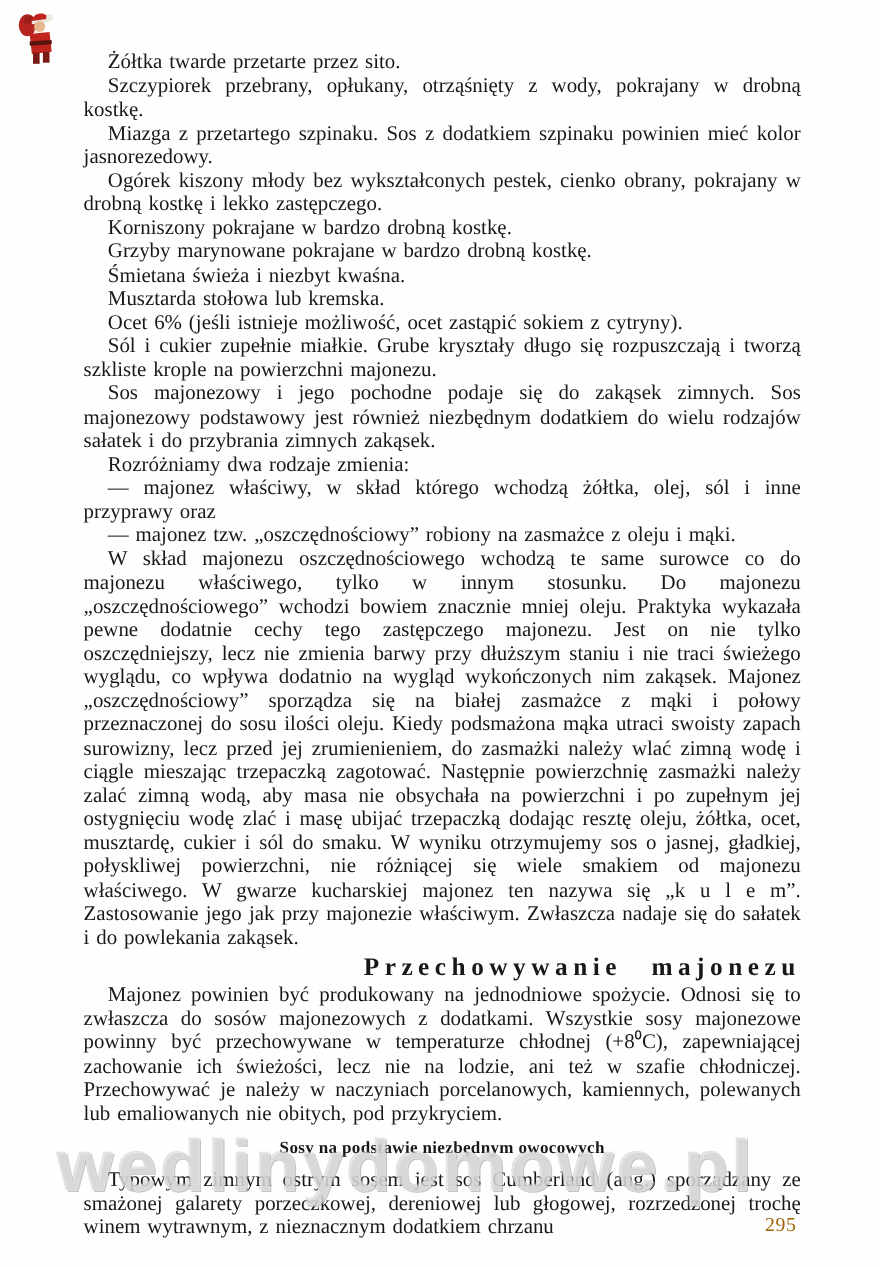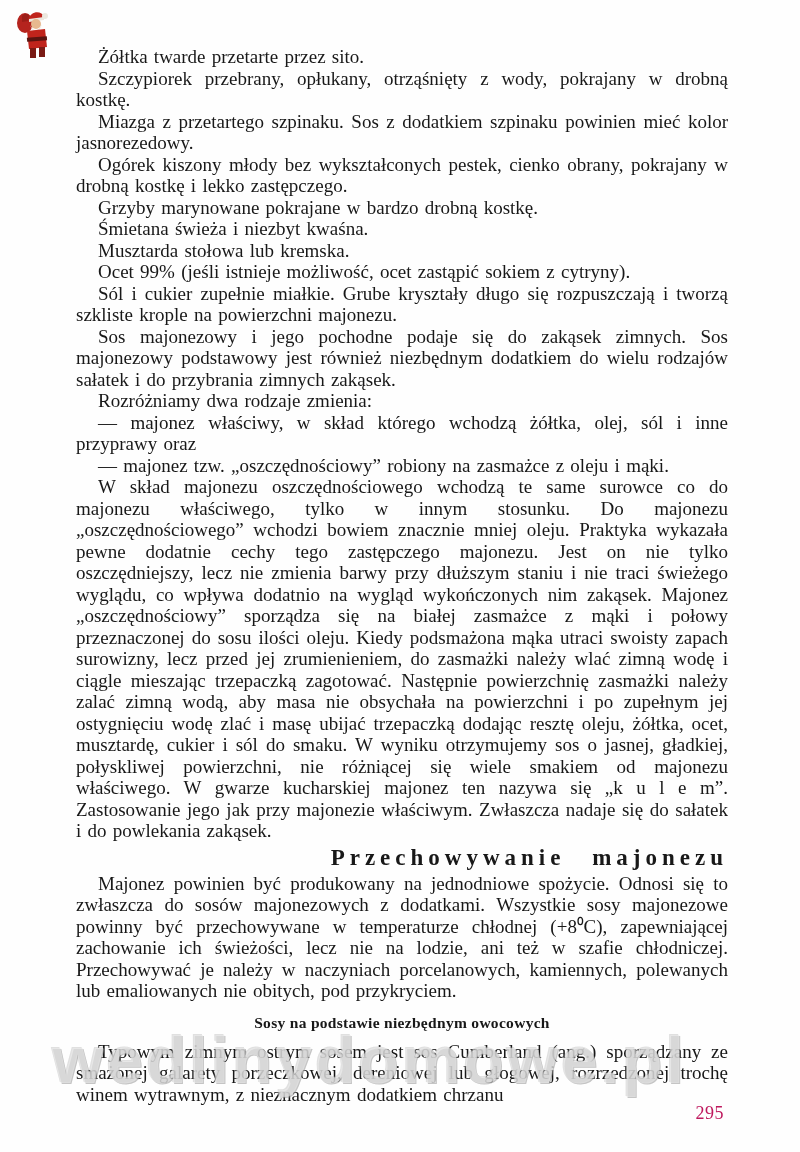--- a/index.html
+++ b/index.html
@@ -62,21 +62,21 @@
     text-shadow: 1px 1px 0 rgba(150,150,150,0.55), -1px -1px 0 rgba(170,170,170,0.35);
     white-space: nowrap;
     pointer-events: none;
   }
   .page-number {
     position: absolute;
     right: 76px;
     bottom: 28px;
     font-size: 18px;
     letter-spacing: 0.5px;
-    color: #be185d;
+    color: #a16207;
   }
 </style>
 </head>
 <body>
 
 <div class="page">
 
   <div class="santa">
     <svg width="36" height="52" viewBox="0 0 36 52" xmlns="http://www.w3.org/2000/svg">
       <ellipse cx="9" cy="15" rx="8" ry="10" fill="#b5241e"></ellipse>
@@ -91,24 +91,25 @@
       <rect x="14" y="40" width="6" height="10" fill="#7a1a14"></rect>
       <rect x="23" y="39" width="6" height="10" fill="#7a1a14"></rect>
     </svg>
   </div>
 
   <div class="text-block">
     <p class="para">Żółtka twarde przetarte przez sito.</p>
     <p class="para">Szczypiorek przebrany, opłukany, otrząśnięty z wody, pokrajany w drobną kostkę.</p>
     <p class="para">Miazga z przetartego szpinaku. Sos z dodatkiem szpinaku powinien mieć kolor jasnorezedowy.</p>
     <p class="para">Ogórek kiszony młody bez wykształconych pestek, cienko obrany, pokrajany w drobną kostkę i lekko zastępczego.</p>
+    <p class="para">Korniszony pokrajane w bardzo drobną kostkę.</p>
     <p class="para">Grzyby marynowane pokrajane w bardzo drobną kostkę.</p>
     <p class="para">Śmietana świeża i niezbyt kwaśna.</p>
     <p class="para">Musztarda stołowa lub kremska.</p>
-    <p class="para">Ocet 99% (jeśli istnieje możliwość, ocet zastąpić sokiem z cytryny).</p>
+    <p class="para">Ocet 6% (jeśli istnieje możliwość, ocet zastąpić sokiem z cytryny).</p>
     <p class="para">Sól i cukier zupełnie miałkie. Grube kryształy długo się rozpuszczają i tworzą szkliste krople na powierzchni majonezu.</p>
     <p class="para">Sos majonezowy i jego pochodne podaje się do zakąsek zimnych. Sos majonezowy podstawowy jest również niezbędnym dodatkiem do wielu rodzajów sałatek i do przybrania zimnych zakąsek.</p>
     <p class="para">Rozróżniamy dwa rodzaje zmienia:</p>
     <p class="para">— majonez właściwy, w skład którego wchodzą żółtka, olej, sól i inne przyprawy oraz</p>
     <p class="para">— majonez tzw. „oszczędnościowy” robiony na zasmażce z oleju i mąki.</p>
     <p class="para">W skład majonezu oszczędnościowego wchodzą te same surowce co do majonezu właściwego, tylko w innym stosunku. Do majonezu „oszczędnościowego” wchodzi bowiem znacznie mniej oleju. Praktyka wykazała pewne dodatnie cechy tego zastępczego majonezu. Jest on nie tylko oszczędniejszy, lecz nie zmienia barwy przy dłuższym staniu i nie traci świeżego wyglądu, co wpływa dodatnio na wygląd wykończonych nim zakąsek. Majonez „oszczędnościowy” sporządza się na białej zasmażce z mąki i połowy przeznaczonej do sosu ilości oleju. Kiedy podsmażona mąka utraci swoisty zapach surowizny, lecz przed jej zrumienieniem, do zasmażki należy wlać zimną wodę i ciągle mieszając trzepaczką zagotować. Następnie powierzchnię zasmażki należy zalać zimną wodą, aby masa nie obsychała na powierzchni i po zupełnym jej ostygnięciu wodę zlać i masę ubijać trzepaczką dodając resztę oleju, żółtka, ocet, musztardę, cukier i sól do smaku. W wyniku otrzymujemy sos o jasnej, gładkiej, połyskliwej powierzchni, nie różniącej się wiele smakiem od majonezu właściwego. W gwarze kucharskiej majonez ten nazywa się „k u l e m”. Zastosowanie jego jak przy majonezie właściwym. Zwłaszcza nadaje się do sałatek i do powlekania zakąsek.</p>
     <h2 class="h-spaced">Przechowywanie majonezu</h2>
     <p class="para">Majonez powinien być produkowany na jednodniowe spożycie. Odnosi się to zwłaszcza do sosów majonezowych z dodatkami. Wszystkie sosy majonezowe powinny być przechowywane w temperaturze chłodnej (+8⁰C), zapewniającej zachowanie ich świeżości, lecz nie na lodzie, ani też w szafie chłodniczej. Przechowywać je należy w naczyniach porcelanowych, kamiennych, polewanych lub emaliowanych nie obitych, pod przykryciem.</p>
     <h3 class="h-bold">Sosy na podstawie niezbędnym owocowych</h3>
     <p class="para">Typowym zimnym ostrym sosem jest sos Cumberland (ang.) sporządzany ze smażonej galarety porzeczkowej, dereniowej lub głogowej, rozrzedzonej trochę winem wytrawnym, z nieznacznym dodatkiem chrzanu</p>

